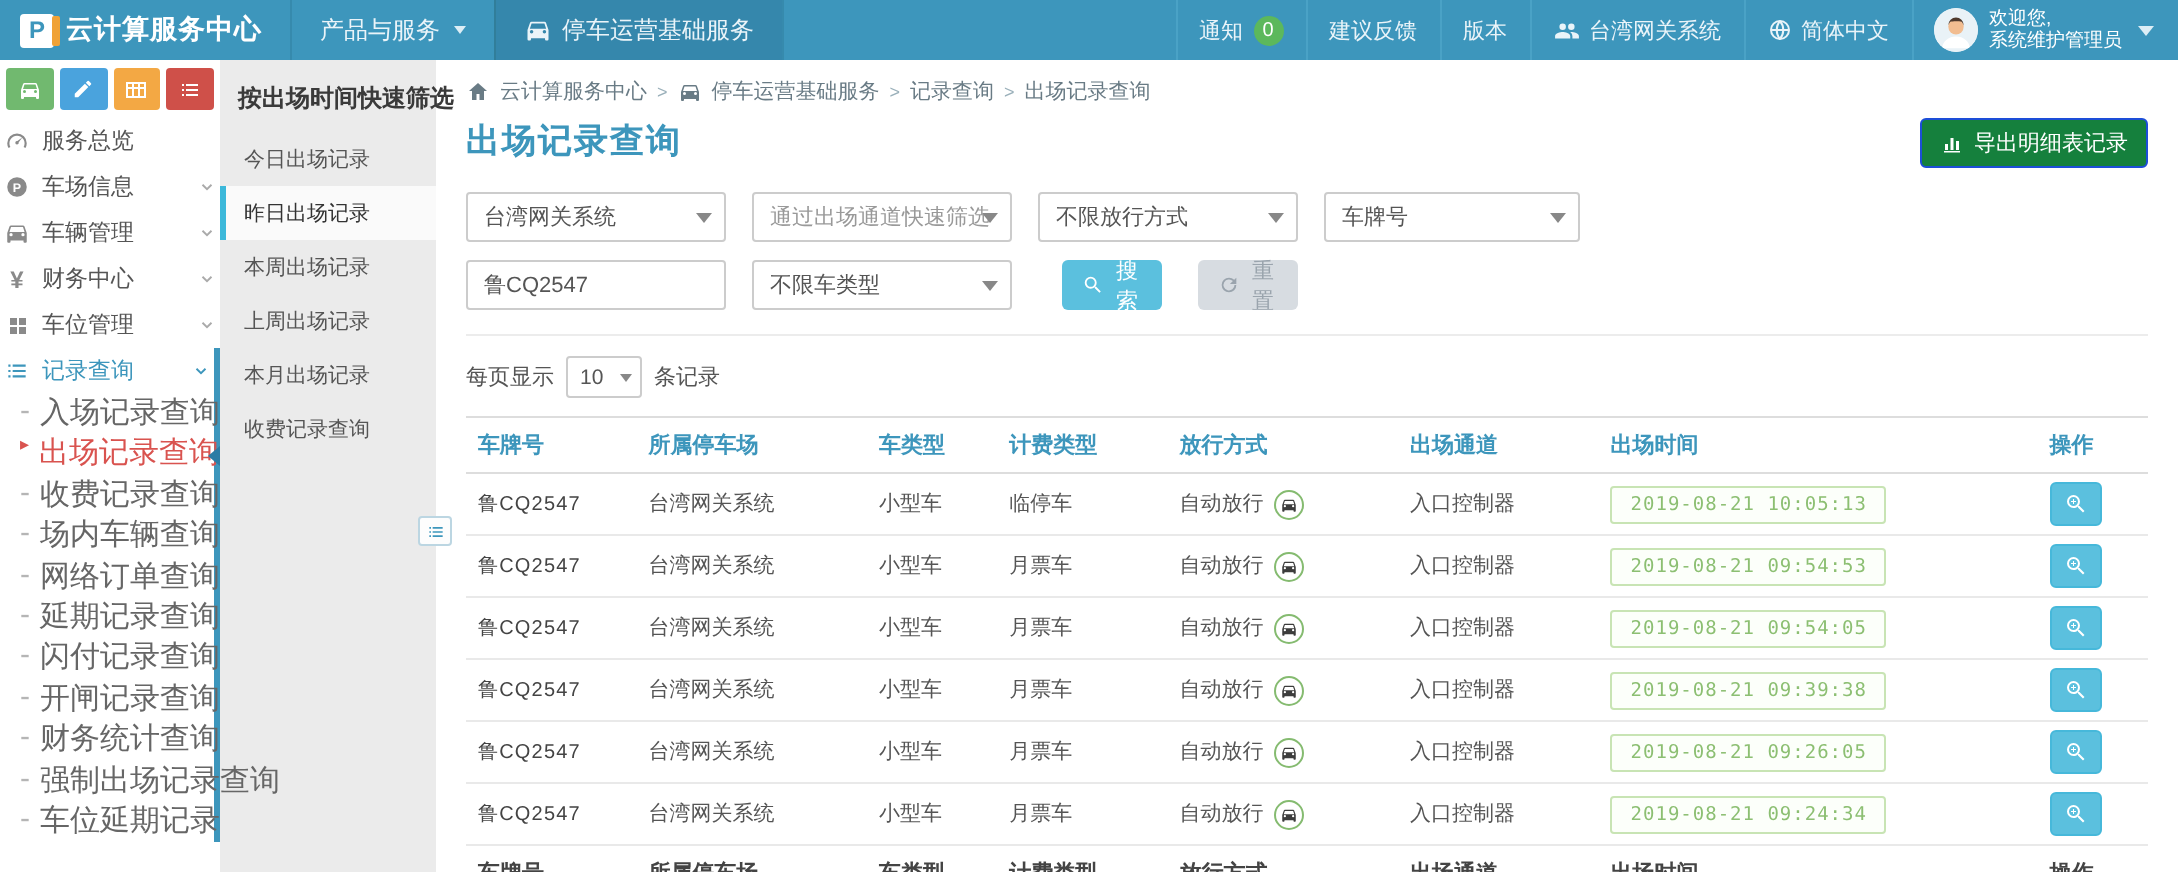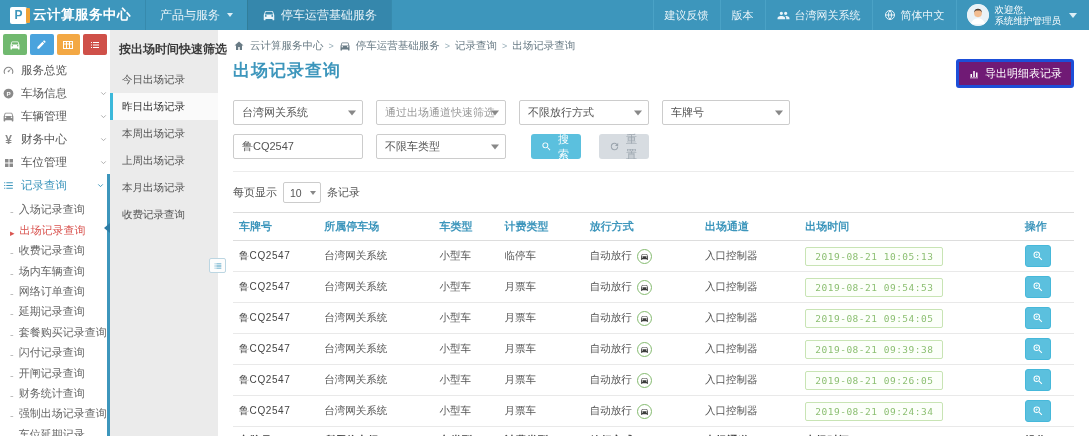--- a/index.html
+++ b/index.html
@@ -35,21 +35,21 @@
   .quick-icons{display:flex;gap:3px;padding:4px 3px;}
   .qi{flex:1;height:21px;border-radius:2px;display:flex;align-items:center;justify-content:center;color:#fff;cursor:pointer;}
   .qi.green{background:#71b96f;} .qi.blue{background:#4aa3dd;} .qi.orange{background:#f3a844;} .qi.red{background:#cf5049;}
   .menu-item{height:23px;display:flex;align-items:center;gap:6px;padding:0 2px;font-size:11.5px;color:#555;cursor:pointer;}
   .menu-item .mi-icon{color:#8a8a8a;width:13px;}
   .menu-item .chev{margin-left:auto;color:#aaa;}
   .menu-item.active{color:#3d96bc;border-right:3px solid #3d96bc;}
   .menu-item.active .mi-icon,.menu-item.active .chev{color:#3d96bc;}
   .yen{font-weight:bold;font-size:12px;width:13px;text-align:center;}
   .submenu{border-right:3px solid #3d96bc;}
-  .subitem{position:relative;height:20.4px;display:flex;align-items:flex-end;padding:0 6px 0 10px;font-size:11px;color:#666;cursor:pointer;white-space:nowrap;}
+  .subitem{position:relative;height:20.4px;display:flex;align-items:flex-start;padding:0 6px 0 10px;font-size:15px;color:#666;cursor:pointer;white-space:nowrap;}
   .subitem::before{content:'-';color:#b5b5b5;margin-right:5px;}
   .subitem.active{color:#d9534f;}
   .subitem.active::before{content:'\25B8';color:#d9534f;font-size:9px;}
   .subitem.active::after{content:'';position:absolute;right:-3px;top:50%;transform:translateY(-50%);
     border-top:5px solid transparent;border-bottom:5px solid transparent;border-right:6px solid #2c7ca5;}
 
   
   .quickfilter{position:absolute;top:30px;left:110px;bottom:0;width:108px;background:#ebebeb;z-index:1;}
   .qf-title{padding:11px 9px 8px;font-size:12px;font-weight:bold;color:#3a3a3a;white-space:nowrap;}
   .qf-item{position:relative;height:27px;display:flex;align-items:center;padding:0 12px;font-size:10.5px;color:#555;cursor:pointer;white-space:nowrap;}
@@ -58,21 +58,21 @@
   .qf-toggle{position:absolute;right:-8px;top:228px;width:17px;height:15px;background:#fdfdfd;border:1px solid #bcd6e2;border-radius:2px;color:#3d96bc;display:flex;align-items:center;justify-content:center;cursor:pointer;z-index:3;}
 
   
   .main{position:absolute;top:30px;left:218px;right:0;bottom:0;background:#fff;padding:8px 15px 0;}
   .breadcrumb{display:flex;align-items:center;gap:5px;font-size:10.5px;color:#697b85;height:16px;}
   .breadcrumb .ico{color:#697b85;}
   .crumb{cursor:pointer;}
   .crumb-sep{color:#9ab0ba;font-size:9px;}
   .title-row{display:flex;align-items:flex-start;justify-content:space-between;margin-top:5px;}
   .page-title{font-size:17px;font-weight:bold;color:#3d96bc;letter-spacing:1px;}
-  .export-btn{display:flex;align-items:center;gap:5px;background:#701a75;color:#fff;border:3px solid #1d4ed8;border-radius:3px;font-size:11px;padding:4px 9px;cursor:pointer;}
+  .export-btn{display:flex;align-items:center;gap:5px;background:#15803d;color:#fff;border:1px solid #1d4ed8;border-radius:3px;font-size:11px;padding:4px 9px;cursor:pointer;}
   .filters{display:grid;grid-template-columns:130px 130px 130px 128px;gap:9px 13px;margin-top:12px;padding-bottom:12px;border-bottom:1px solid #ececec;}
   .select{position:relative;height:25px;border:1px solid #ccc;border-radius:2px;background:#fff;display:flex;align-items:center;padding:0 18px 0 8px;font-size:11px;color:#555;cursor:pointer;white-space:nowrap;overflow:hidden;}
   .select.placeholder{color:#999;}
   .select .caret{position:absolute;right:6px;top:50%;transform:translateY(-50%);border-top-color:#888;}
   .text-input{height:25px;border:1px solid #ccc;border-radius:2px;padding:0 8px;font-size:11px;color:#555;outline:none;width:130px;}
   .btn-row{display:flex;gap:6px;align-items:center;}
   .btn{display:inline-flex;align-items:center;gap:4px;height:25px;padding:0 10px;border:none;border-radius:3px;font-size:11px;cursor:pointer;margin-left:12px;}
   .btn.search{background:#5bc0de;color:#fff;}
   .btn.reset{background:#d7dce1;color:#9aa4ad;}
   .pagesize-row{display:flex;align-items:center;gap:6px;margin-top:10px;font-size:11px;color:#555;}
@@ -118,20 +118,24 @@
         <input type="text" placeholder="帮助搜索" style="">
         <button>
           <span class="ico">
             <svg width="11" height="11" viewBox="0 0 24 24" fill="currentColor">
                 <path d="M15.5 14h-.79l-.28-.27A6.47 6.47 0 0016 9.5 6.5 6.5 0 109.5 16c1.61 0 3.09-.59 4.23-1.57l.27.28v.79l5 4.99L20.49 19l-4.99-5zm-6 0A4.5 4.5 0 1114 9.5 4.5 4.5 0 019.5 14z"></path>
               </svg>
           </span>
         </button>
       </div>
       <div class="nav-cell">
+        <span>通知</span>
+        <span class="badge">0</span>
+      </div>
+      <div class="nav-cell">
         <span>建议反馈</span>
       </div>
       <div class="nav-cell">
         <span>版本</span>
       </div>
       <div class="nav-cell">
         <span class="ico">
           <svg width="13" height="13" viewBox="0 0 24 24" fill="currentColor">
               <path d="M16 11a3 3 0 10-3-3 3 3 0 003 3zm-8 0a3 3 0 10-3-3 3 3 0 003 3zm0 2c-2.33 0-7 1.17-7 3.5V19h14v-2.5C15 14.17 10.33 13 8 13zm8 0c-.29 0-.62.02-.97.05A4.22 4.22 0 0117 16.5V19h6v-2.5c0-2.33-4.67-3.5-7-3.5z"></path>
             </svg>
@@ -279,23 +283,20 @@
           <span>收费记录查询</span>
         </div>
         <div class="subitem">
           <span>场内车辆查询</span>
         </div>
         <div class="subitem">
           <span>网络订单查询</span>
         </div>
         <div class="subitem">
           <span>延期记录查询</span>
-        </div>
-        <div class="subitem">
-          <span>套餐购买记录查询</span>
         </div>
         <div class="subitem">
           <span>闪付记录查询</span>
         </div>
         <div class="subitem">
           <span>开闸记录查询</span>
         </div>
         <div class="subitem">
           <span>财务统计查询</span>
         </div>

